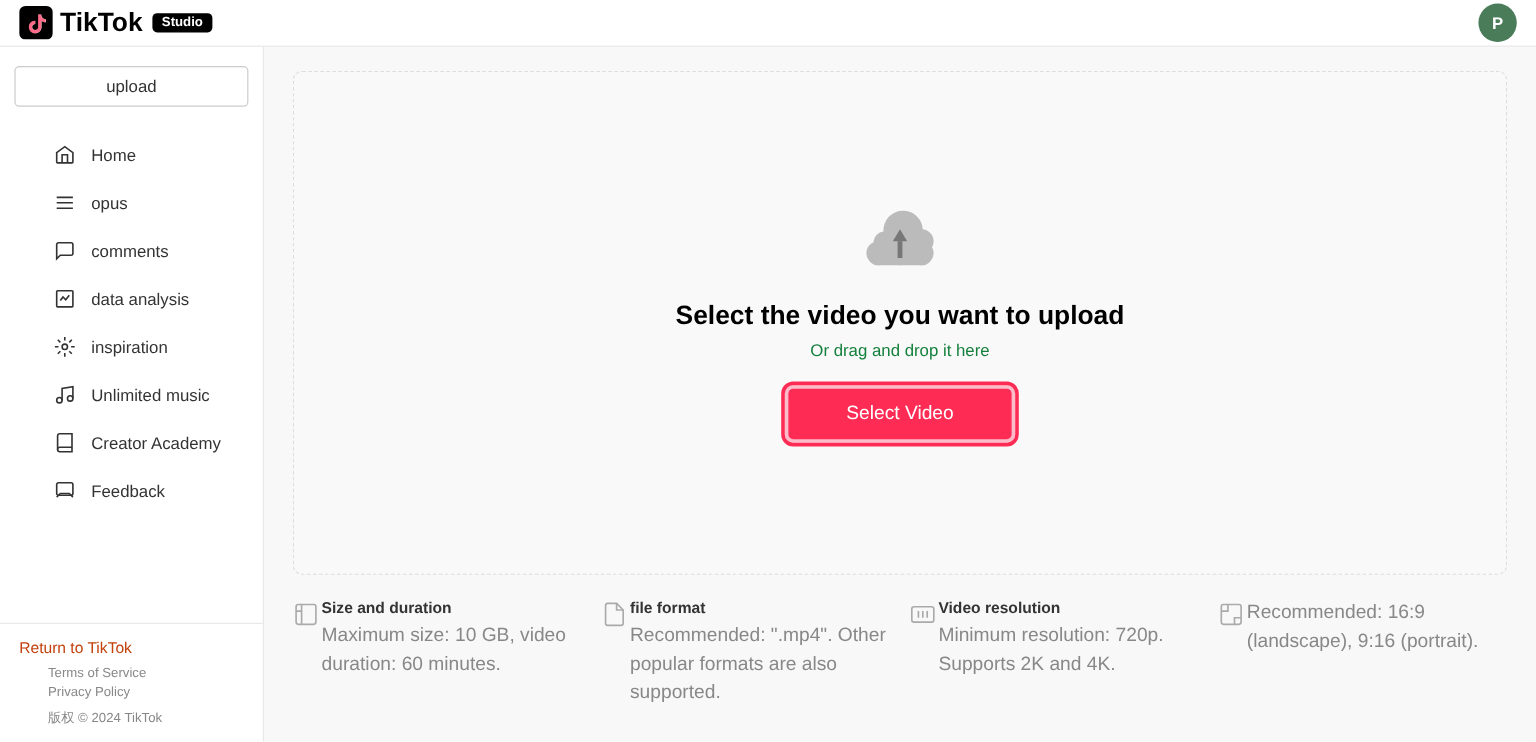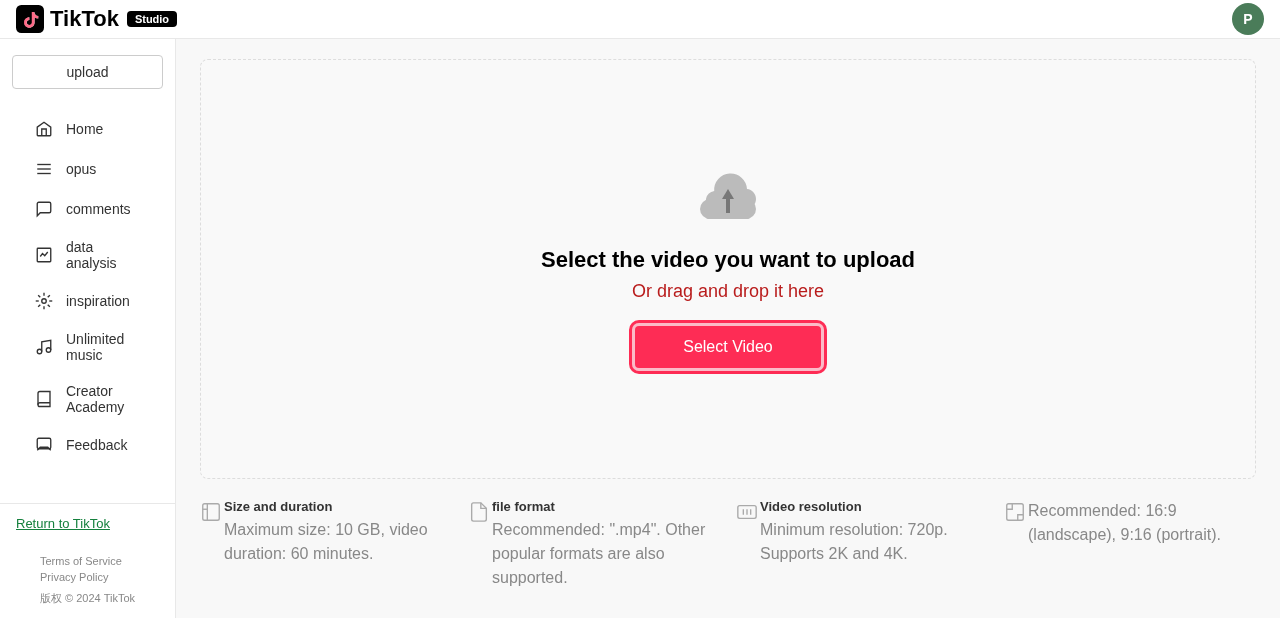--- a/index.html
+++ b/index.html
@@ -57,21 +57,21 @@
 
     
     .layout {
       display: flex;
       flex: 1;
       overflow: hidden;
     }
 
     
     .sidebar {
-      width: 176px;
+      width: 220px;
       background: #fff;
       border-right: 1px solid #e8e8e8;
       display: flex;
       flex-direction: column;
       overflow-y: auto;
       flex-shrink: 0;
     }
     .upload-btn-container {
       padding: 16px 12px 12px;
     }
@@ -81,21 +81,22 @@
       border: 1px solid #ccc;
       background: #fff;
       border-radius: 4px;
       font-size: 14px;
       color: #333;
       cursor: pointer;
       text-align: center;
     }
     .nav-items {
       flex: 1;
-      padding: 8px 14px;
+      padding: 8px 0;
+      margin-left: 24px;
     }
     .nav-item {
       display: flex;
       align-items: center;
       gap: 12px;
       padding: 10px 20px;
       font-size: 14px;
       color: #333;
       cursor: pointer;
       text-decoration: none;
@@ -107,25 +108,24 @@
       align-items: center;
       justify-content: center;
       flex-shrink: 0;
     }
     .sidebar-footer {
       padding: 12px 16px;
       border-top: 1px solid #e8e8e8;
     }
     .return-link {
       font-size: 13px;
-      color: #15803d;
+      color: #c2410c;
       cursor: pointer;
       display: block;
-      margin-bottom: 24px;
-      text-decoration: underline;
+      margin-bottom: 8px;
     }
     .footer-links {
       display: flex;
       flex-direction: column;
       gap: 4px;
       margin-left: 24px;
     }
     .footer-link {
       font-size: 11px;
       color: #888;
@@ -160,22 +160,22 @@
     .cloud-icon {
       margin-bottom: 16px;
     }
     .upload-title {
       font-size: 22px;
       font-weight: 700;
       color: #000;
       margin-bottom: 8px;
     }
     .upload-subtitle {
-      font-size: 18px;
-      color: #b91c1c;
+      font-size: 14px;
+      color: #15803d;
       margin-bottom: 24px;
     }
     .select-video-btn {
       background: #fe2c55;
       color: #ffffff;
       border: none;
       padding: 12px 48px;
       border-radius: 4px;
       font-size: 16px;
       font-weight: 500;

